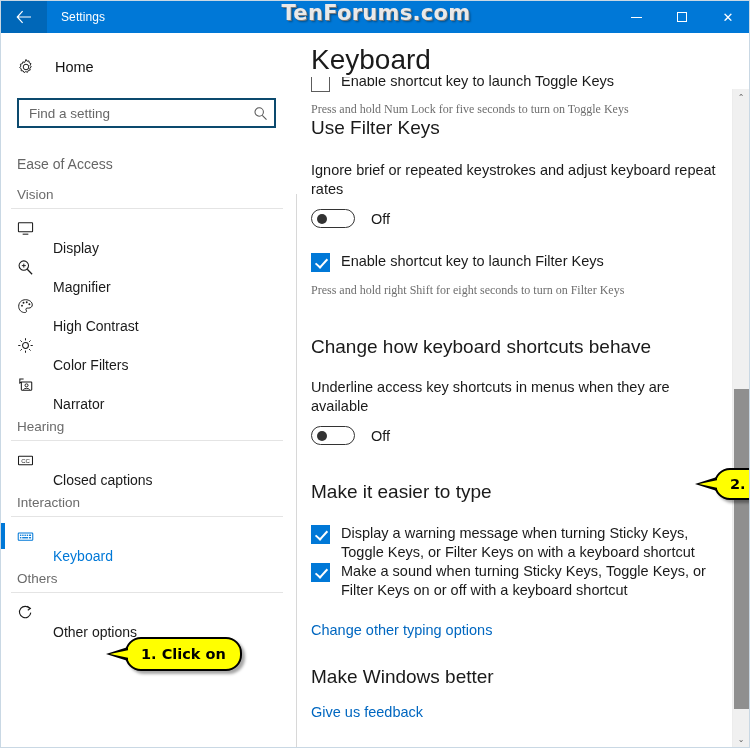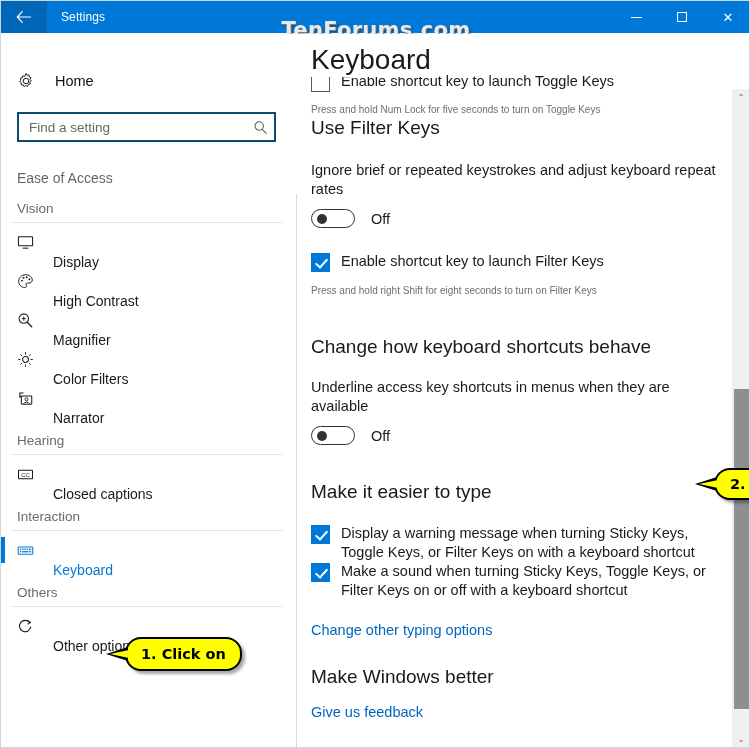--- a/index.html
+++ b/index.html
@@ -45,21 +45,21 @@
     display: flex;
     align-items: center;
     padding-left: 14px;
     color: #ffffff;
     font-size: 12px;
     letter-spacing: .1px;
   }
   .watermark {
     position: absolute;
     left: 0; right: 0;
-    top: 17px;
+    top: 0;
     text-align: center;
     font-family: "DejaVu Sans", sans-serif;
     font-weight: bold;
     font-size: 21px;
     color: #e9e9e9;
     text-shadow: 1px 1px 0 #7a7a7a, 2px 2px 2px rgba(0,0,0,.35);
     pointer-events: none;
     letter-spacing: .3px;
   }
   .caption-btns {
@@ -97,21 +97,21 @@
     height: 714px;
     display: flex;
   }
 
   
   .sidebar {
     width: 296px;
     height: 100%;
     background: #ffffff;
     position: relative;
-    padding-top: 24px;
+    padding-top: 10px;
     flex: 0 0 296px;
   }
   .side-divider {
     position: absolute;
     right: 0; top: 160px;
     width: 1px;
     height: 560px;
     background: #d8d8d8;
   }
 
@@ -243,23 +243,24 @@
     font-size: 19px;
     color: #1a1a1a;
     font-weight: normal;
   }
   .body-text {
     font-size: 14.5px;
     color: #1a1a1a;
     line-height: 19px;
   }
   .hint-text {
-    font-size: 10px;
+    font-size: 12px;
     color: #6e6e6e;
     line-height: 19px;
+    font-family: Liberation Serif, serif;
   }
   .link {
     font-size: 14.5px;
     color: #0067c0;
     cursor: pointer;
   }
 
   
   .cb-row {
     display: flex;
@@ -462,40 +463,40 @@
             <rect x="1.5" y="3" width="15" height="9.5" rx="0.6" fill="none" stroke="currentColor" stroke-width="1.1"></rect>
             <line x1="6" y1="15" x2="12" y2="15" stroke="currentColor" stroke-width="1.1"></line>
           </svg>
         </span>
         <span class="lbl">Display</span>
       </div>
 
       <div class="nav-item">
         <span class="ico">
           <svg width="17" height="17" viewBox="0 0 18 18">
+            <circle cx="7.2" cy="7" r="5" fill="none" stroke="currentColor" stroke-width="1.1"></circle>
+            <line x1="10.9" y1="10.8" x2="16" y2="16.1" stroke="currentColor" stroke-width="1.3"></line>
+            <line x1="5.1" y1="7" x2="9.3" y2="7" stroke="currentColor" stroke-width="1"></line>
+            <line x1="7.2" y1="4.9" x2="7.2" y2="9.1" stroke="currentColor" stroke-width="1"></line>
+          </svg>
+        </span>
+        <span class="lbl">Magnifier</span>
+      </div>
+
+      <div class="nav-item">
+        <span class="ico">
+          <svg width="17" height="17" viewBox="0 0 18 18">
             <path d="M9 1.8 C4.9 1.8 1.8 4.8 1.8 8.8 C1.8 12.6 4.6 15.4 8.2 15.4 C9.5 15.4 10.1 14.7 10.1 13.9 C10.1 13.1 9.4 12.6 9.4 11.9 C9.4 11.2 10 10.7 10.9 10.7 L12.4 10.7 C14.5 10.7 16.2 9.2 16.2 7.3 C16.2 4.2 13 1.8 9 1.8 Z" fill="none" stroke="currentColor" stroke-width="1.05"></path>
             <circle cx="5.3" cy="8.1" r="1" fill="currentColor"></circle>
             <circle cx="6.9" cy="5.1" r="1" fill="currentColor"></circle>
             <circle cx="10.3" cy="4.5" r="1" fill="currentColor"></circle>
             <circle cx="13.1" cy="6.6" r="1" fill="currentColor"></circle>
           </svg>
         </span>
         <span class="lbl">High Contrast</span>
-      </div>
-
-      <div class="nav-item">
-        <span class="ico">
-          <svg width="17" height="17" viewBox="0 0 18 18">
-            <circle cx="7.2" cy="7" r="5" fill="none" stroke="currentColor" stroke-width="1.1"></circle>
-            <line x1="10.9" y1="10.8" x2="16" y2="16.1" stroke="currentColor" stroke-width="1.3"></line>
-            <line x1="5.1" y1="7" x2="9.3" y2="7" stroke="currentColor" stroke-width="1"></line>
-            <line x1="7.2" y1="4.9" x2="7.2" y2="9.1" stroke="currentColor" stroke-width="1"></line>
-          </svg>
-        </span>
-        <span class="lbl">Magnifier</span>
       </div>
 
       <div class="nav-item">
         <span class="ico">
           <svg width="17" height="17" viewBox="0 0 18 18">
             <circle cx="9" cy="9" r="3.1" fill="none" stroke="currentColor" stroke-width="1.1"></circle>
             <g stroke="currentColor" stroke-width="1.05">
               <line x1="9" y1="1.3" x2="9" y2="3.6"></line>
                 <line x1="9" y1="14.4" x2="9" y2="16.7"></line>
               <line x1="1.3" y1="9" x2="3.6" y2="9"></line>

